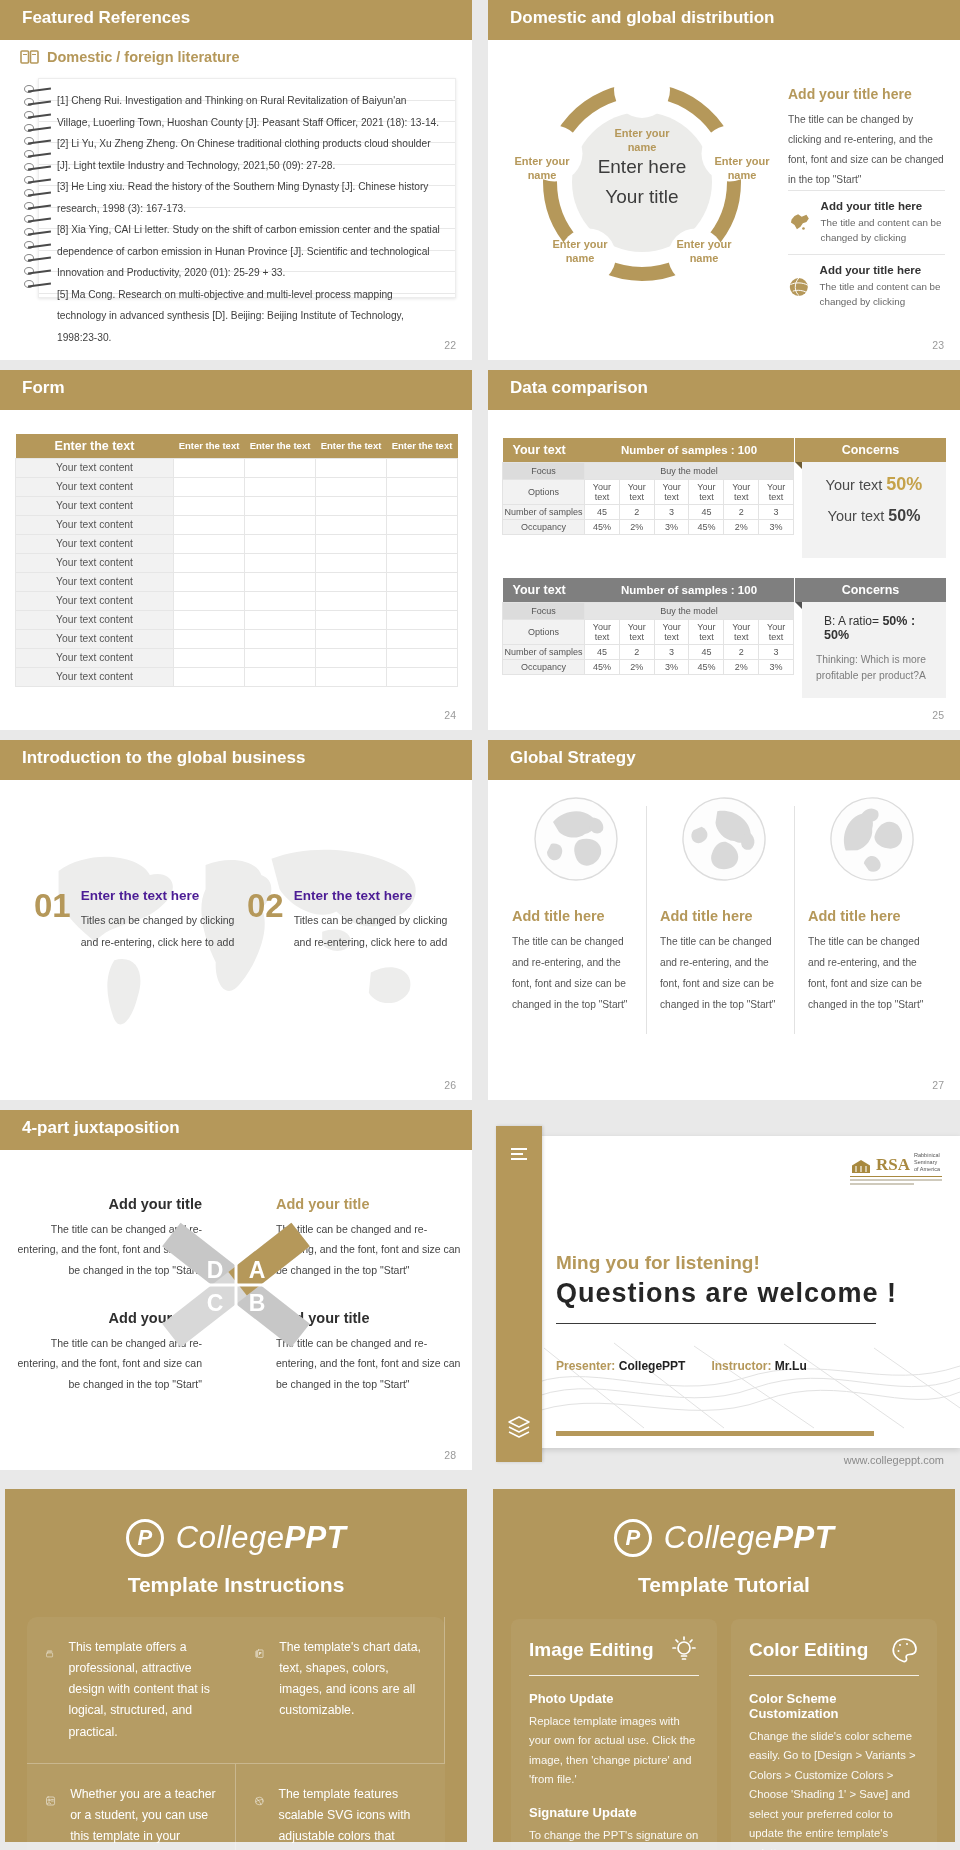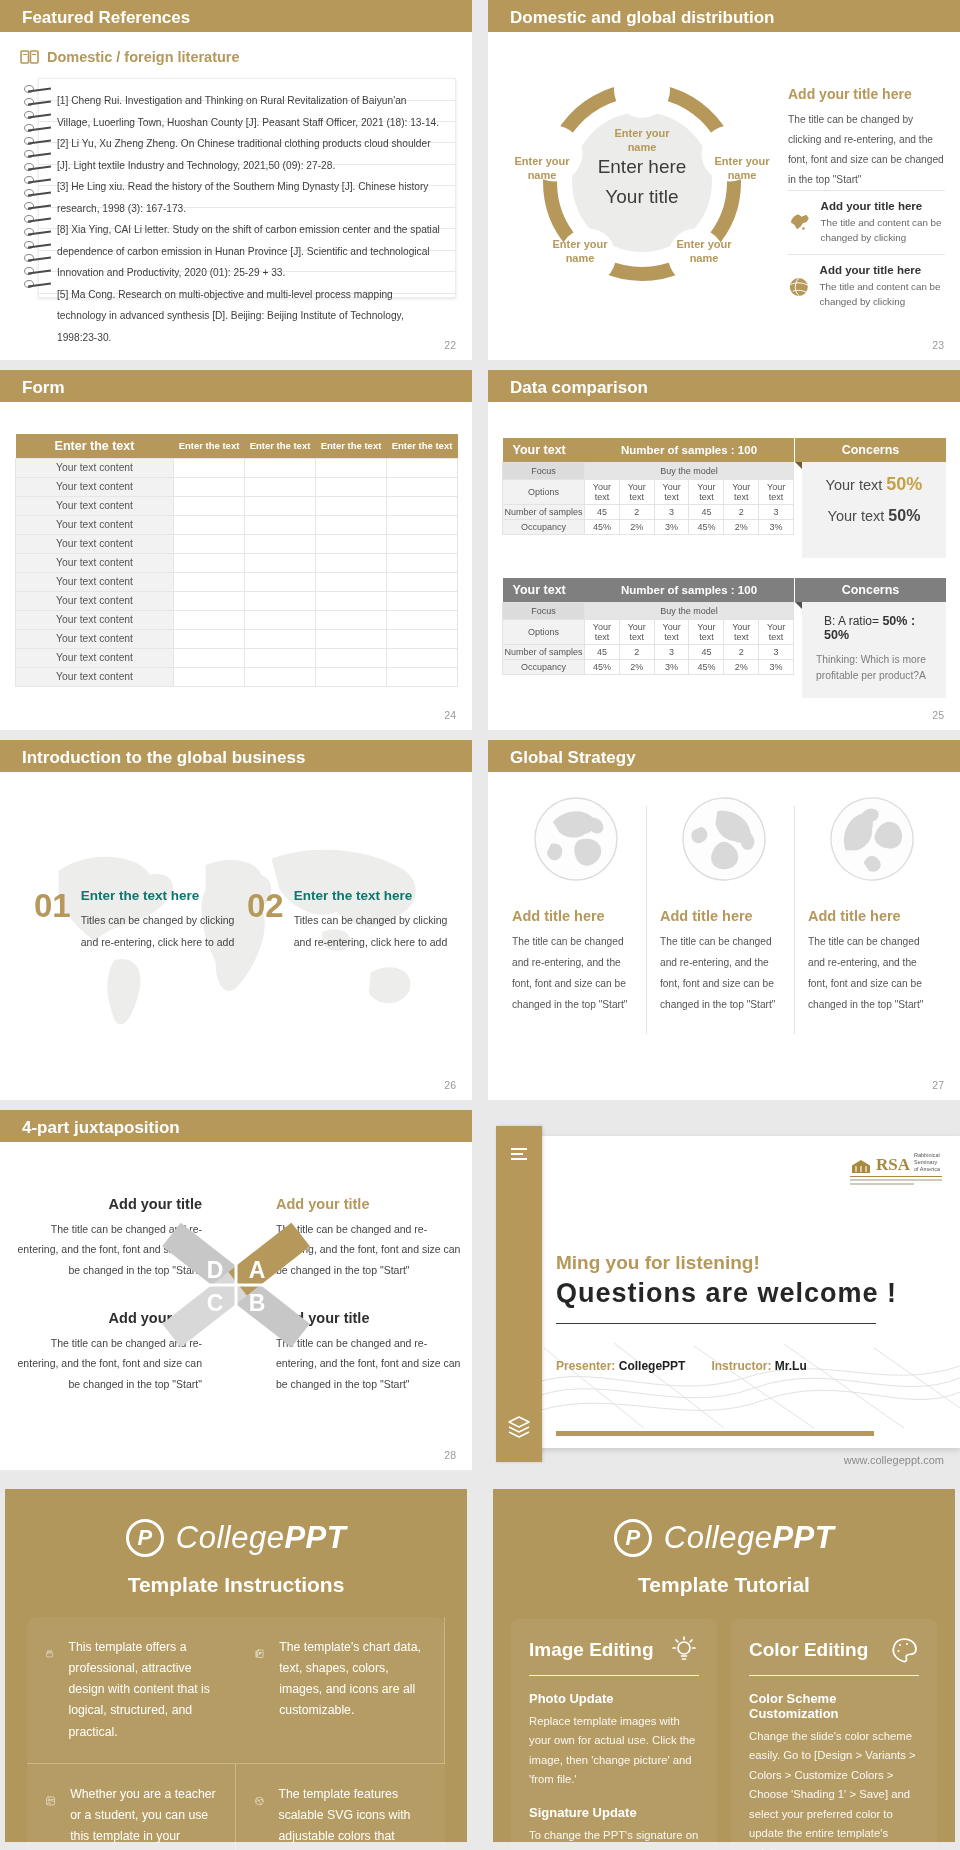--- a/index.html
+++ b/index.html
@@ -1,20 +1,20 @@
 <!DOCTYPE html>
 <html><head>
 <meta charset="utf-8">
 <style>
   *{box-sizing:border-box;margin:0;padding:0}
   html,body{width:960px;height:1850px}
   body{background:#e9e9e9;font-family:"Liberation Sans",sans-serif;color:#404040;overflow:hidden}
   .grid{display:grid;grid-template-columns:472px 472px;grid-template-rows:360px 360px 360px 360px 370px;gap:10px 16px;width:960px;height:1850px}
   .slide{background:#fff;position:relative;overflow:hidden}
-  .bar{height:32px;background:#b5985a;color:#fff;font-weight:bold;font-size:17px;line-height:36px;padding-left:22px}
+  .bar{height:40px;background:#b5985a;color:#fff;font-weight:bold;font-size:17px;line-height:36px;padding-left:22px}
   .pnum{position:absolute;right:16px;bottom:9px;font-size:10.5px;color:#9a9a9a}
 
   
   .sec-title{position:absolute;left:20px;top:49px;display:flex;align-items:center;gap:8px;font-weight:bold;font-size:14.5px;color:#b5985a}
   .ref-card{position:absolute;left:38px;top:78px;width:418px;height:220px;background:
      repeating-linear-gradient(to bottom,transparent 0,transparent 20.5px,#e8e8e8 20.5px,#e8e8e8 21.5px);
      background-color:#fff;border:1px solid #ededed;box-shadow:0 1px 3px rgba(0,0,0,.10)}
   .ref-text{padding:11px 14px 0 18px;font-size:10.2px;line-height:21.5px;color:#3d3d3d}
   .ref-text p{margin:0}
   .ring{position:absolute;left:-15px;width:30px;height:9px}
@@ -64,21 +64,21 @@
   .rb-line .v1{color:#c5a24a;font-size:18px;font-weight:bold}
   .rb-line .v2{color:#3f3f3f;font-size:16px;font-weight:bold}
   .rb-ratio{font-size:12px;color:#333;margin:6px 0 10px 10px}
   .rb-ratio b{font-size:12.5px}
   .rb-note{font-size:10.3px;line-height:1.6;color:#7c7c7c;margin-left:2px}
 
   
   .worldmap{position:absolute;left:18px;top:88px;width:436px;height:228px}
   .intro-item{position:absolute;top:148px;display:flex;gap:10px;width:200px}
   .intro-item .num{font-size:33px;font-weight:bold;color:#b5985a;line-height:1.1}
-  .intro-item h4{font-size:13.5px;font-weight:bold;color:#0f766e;margin-bottom:6px}
+  .intro-item h4{font-size:13.5px;font-weight:bold;color:#4c1d95;margin-bottom:6px}
   .intro-item .body{font-size:10.5px;line-height:2.1;color:#444;width:168px}
 
   
   .strat-col{position:absolute;top:56px;width:128px}
   .strat-col .globe{margin:0 auto;display:block}
   .strat-col h4{font-size:14.5px;font-weight:bold;color:#b5985a;margin:26px 0 8px 0}
   .strat-col .body{font-size:10.2px;line-height:2.05;color:#555}
   .vdiv{position:absolute;top:66px;height:228px;width:1px;background:#e2e2e2}
 
   

